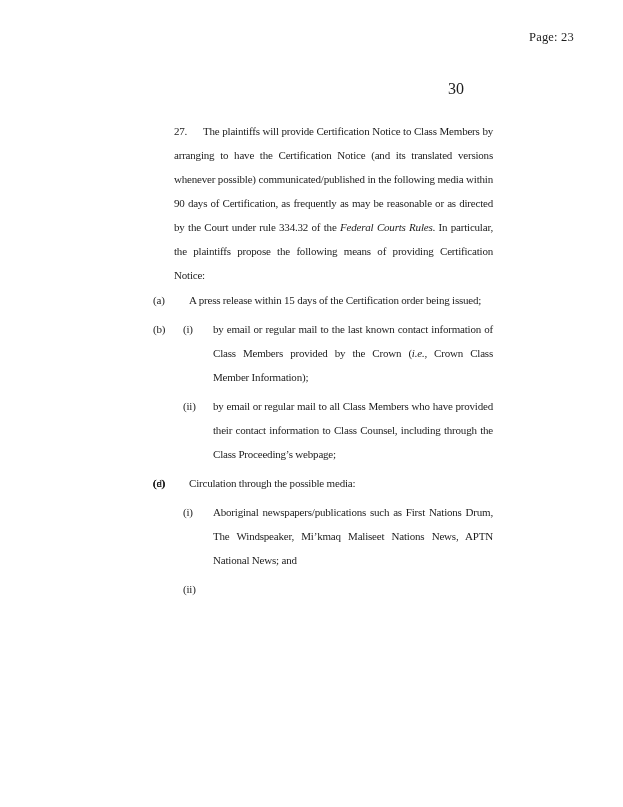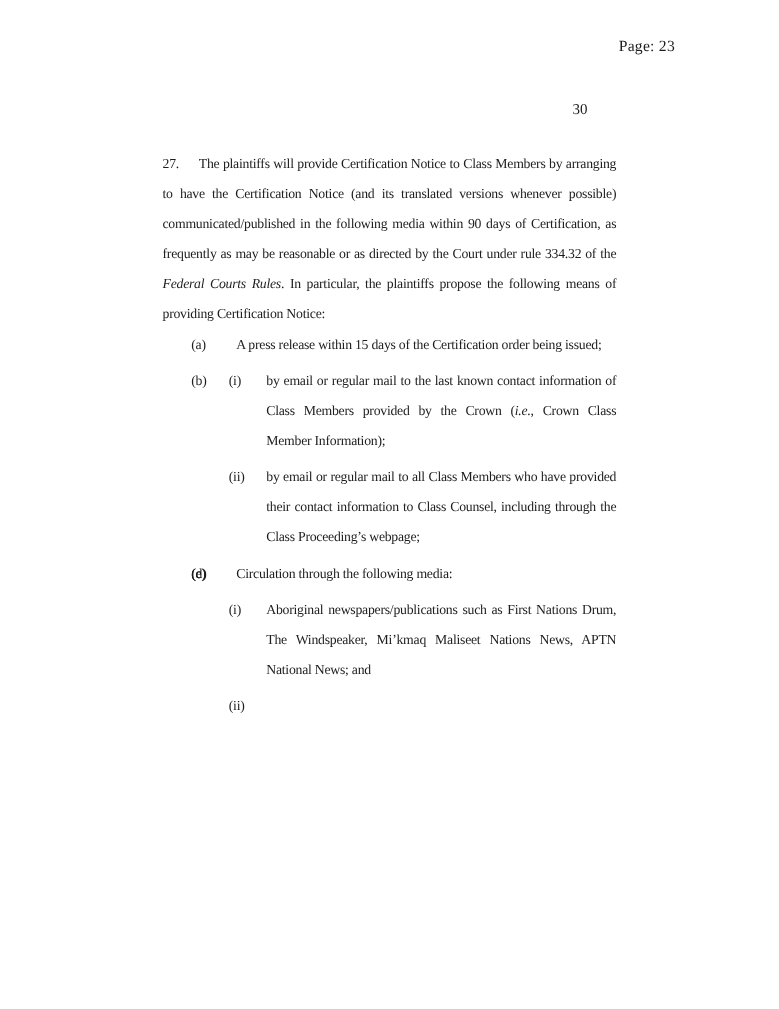--- a/index.html
+++ b/index.html
@@ -12,42 +12,43 @@
     width: 623px;
     height: 807px;
     background: #ffffff;
     font-family: "Liberation Serif", serif;
     color: #1d1d1d;
     overflow: hidden;
   }
   .page-header-label {
     position: absolute;
     top: 30px;
-    left: 495px;
+    left: 529px;
     font-size: 12.5px;
     letter-spacing: 0.2px;
     font-family: Liberation Serif, serif;
   }
   .doc-page-number {
     position: absolute;
     top: 80px;
-    left: 458px;
-    font-size: 12px;
+    left: 448px;
+    font-size: 16px;
   }
   .content {
     position: absolute;
     left: 130px;
     top: 119px;
     width: 363px;
     font-size: 11px;
     letter-spacing: -0.2px;
     line-height: 24px;
   }
   .para {
     text-align: justify;
+    margin-left: 44px;
   }
   .para-num {
     display: inline-block;
     width: 29px;
   }
   .item {
     position: relative;
     text-align: justify;
     margin-top: 5px;
   }
@@ -88,19 +89,19 @@
       <span class="para-num">27.</span><span id="para-body"><span>The plaintiffs will provide Certification Notice to Class Members by arranging to have the Certification Notice (and its translated versions whenever possible) communicated/published in the following media within 90 days of Certification, as frequently as may be reasonable or as directed by the Court under rule 334.32 of the </span><span class="italic">Federal Courts Rules</span><span>. In particular, the plaintiffs propose the following means of providing Certification Notice:</span></span>
     </div>
 
     <div id="list">
         <div class="item l1"><span class="marker">(a)</span><span><span>A press release within 15 days of the Certification order being issued;</span></span></div>
         <div class="item l1"><span class="marker">(b)</span></div>
         <div class="item l2"><span class="marker">(i)</span><span><span>by email or regular mail to the last known contact information of Class Members provided by the Crown (</span><span class="italic">i.e.</span><span>, Crown Class Member Information);</span></span></div>
         <div class="item l2"><span class="marker">(ii)</span><span><span>by email or regular mail to all Class Members who have provided their contact information to Class Counsel, including through the Class Proceeding’s webpage;</span></span></div>
         <div class="item l1"><span class="marker">(c)</span></div>
         <div class="item l1"><span class="marker">(d)</span></div>
-        <div class="item l1"><span class="marker">(e)</span><span><span>Circulation through the following media:</span></span></div>
+        <div class="item l1"><span class="marker">(e)</span><span><span>Circulation through the possible media:</span></span></div>
         <div class="item l2"><span class="marker">(i)</span><span><span>Aboriginal newspapers/publications such as First Nations Drum, The Windspeaker, Mi’kmaq Maliseet Nations News, APTN National News; and</span></span></div>
         <div class="item l2"><span class="marker">(ii)</span></div>
       </div>
 
   </div>
 </div>
 
 </body></html>

